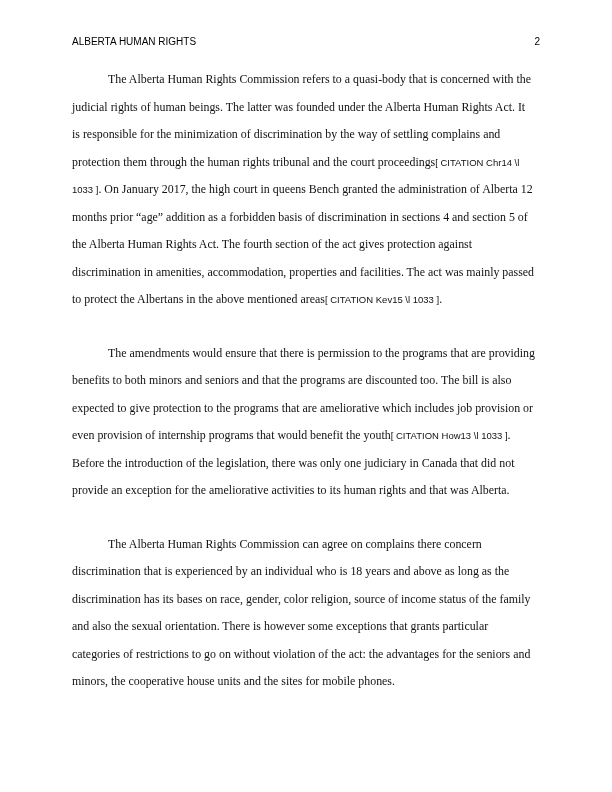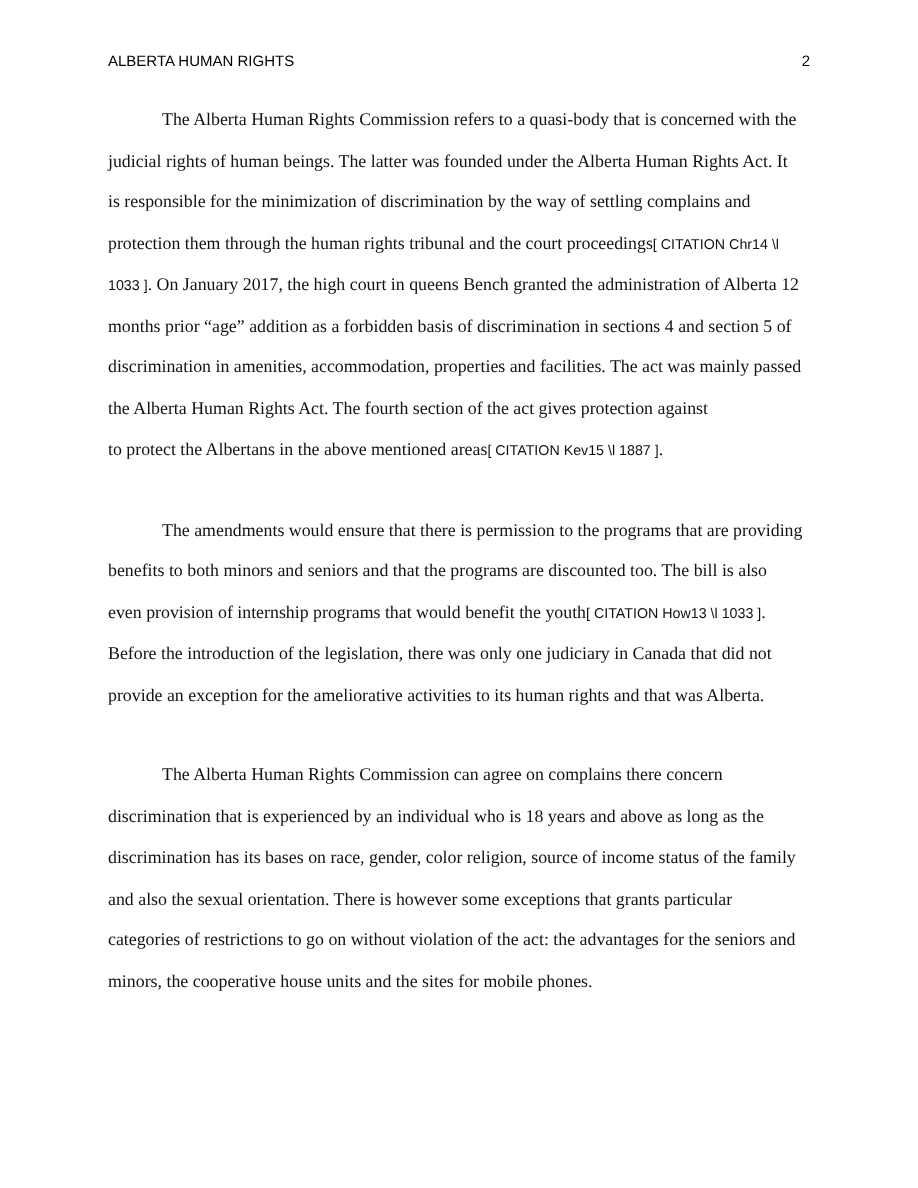--- a/index.html
+++ b/index.html
@@ -28,28 +28,29 @@
 
   <div class="body">
 
     <div class="para">
       <div class="line indent"><span>The Alberta Human Rights Commission refers to a quasi-body that is concerned with the</span></div>
       <div class="line"><span>judicial rights of human beings. The latter was founded under the Alberta Human Rights Act. It</span></div>
       <div class="line"><span>is responsible for the minimization of discrimination by the way of settling complains and</span></div>
       <div class="line"><span>protection them through the human rights tribunal and the court proceedings</span><span class="cite">[ CITATION Chr14 \l</span></div>
       <div class="line"><span class="cite">1033 ]</span><span>. On January 2017, the high court in queens Bench granted the administration of Alberta 12</span></div>
       <div class="line"><span>months prior “age” addition as a forbidden basis of discrimination in sections 4 and section 5 of</span></div>
+      <div class="line"><span>the Alberta Human Rights Act. The fourth section of the act gives protection against</span></div>
       <div class="line"><span>discrimination in amenities, accommodation, properties and facilities. The act was mainly passed</span></div>
-      <div class="line"><span>the Alberta Human Rights Act. The fourth section of the act gives protection against</span></div>
-      <div class="line"><span>to protect the Albertans in the above mentioned areas</span><span class="cite">[ CITATION Kev15 \l 1887 ]</span><span>.</span></div>
+      <div class="line"><span>to protect the Albertans in the above mentioned areas</span><span class="cite">[ CITATION Kev15 \l 1033 ]</span><span>.</span></div>
     </div>
 
     <div class="para gap">
       <div class="line indent"><span>The amendments would ensure that there is permission to the programs that are providing</span></div>
       <div class="line"><span>benefits to both minors and seniors and that the programs are discounted too. The bill is also</span></div>
+      <div class="line"><span>expected to give protection to the programs that are ameliorative which includes job provision or</span></div>
       <div class="line"><span>even provision of internship programs that would benefit the youth</span><span class="cite">[ CITATION How13 \l 1033 ]</span><span>.</span></div>
       <div class="line"><span>Before the introduction of the legislation, there was only one judiciary in Canada that did not</span></div>
       <div class="line"><span>provide an exception for the ameliorative activities to its human rights and that was Alberta.</span></div>
     </div>
 
     <div class="para gap">
       <div class="line indent"><span>The Alberta Human Rights Commission can agree on complains there concern</span></div>
       <div class="line"><span>discrimination that is experienced by an individual who is 18 years and above as long as the</span></div>
       <div class="line"><span>discrimination has its bases on race, gender, color religion, source of income status of the family</span></div>
       <div class="line"><span>and also the sexual orientation. There is however some exceptions that grants particular</span></div>

